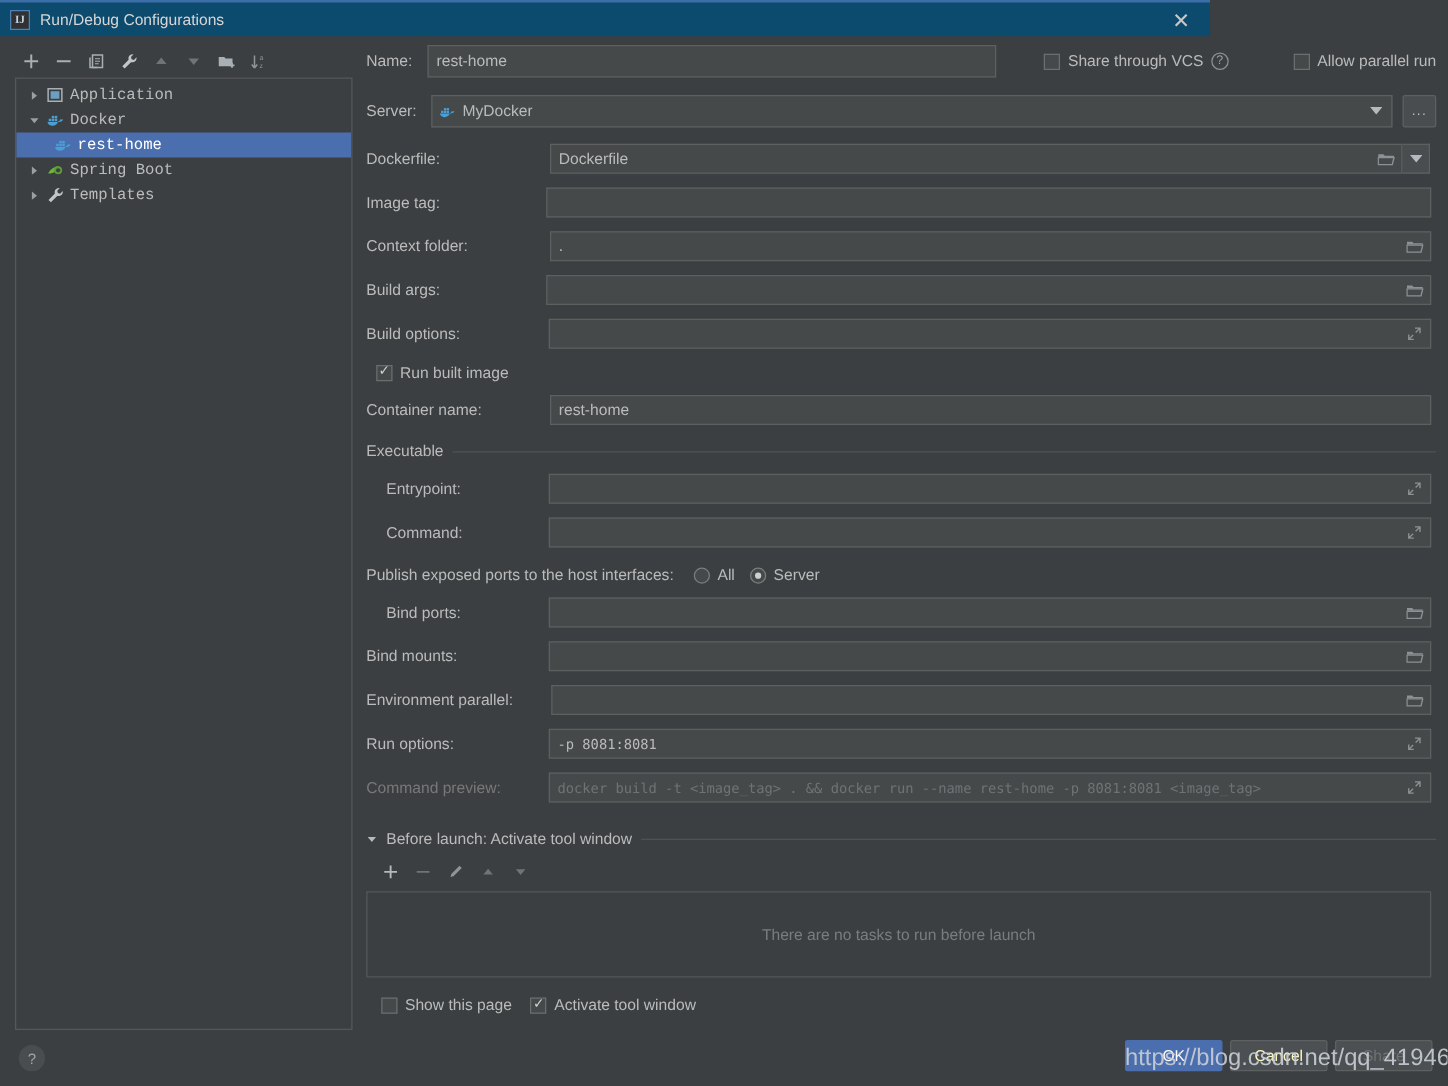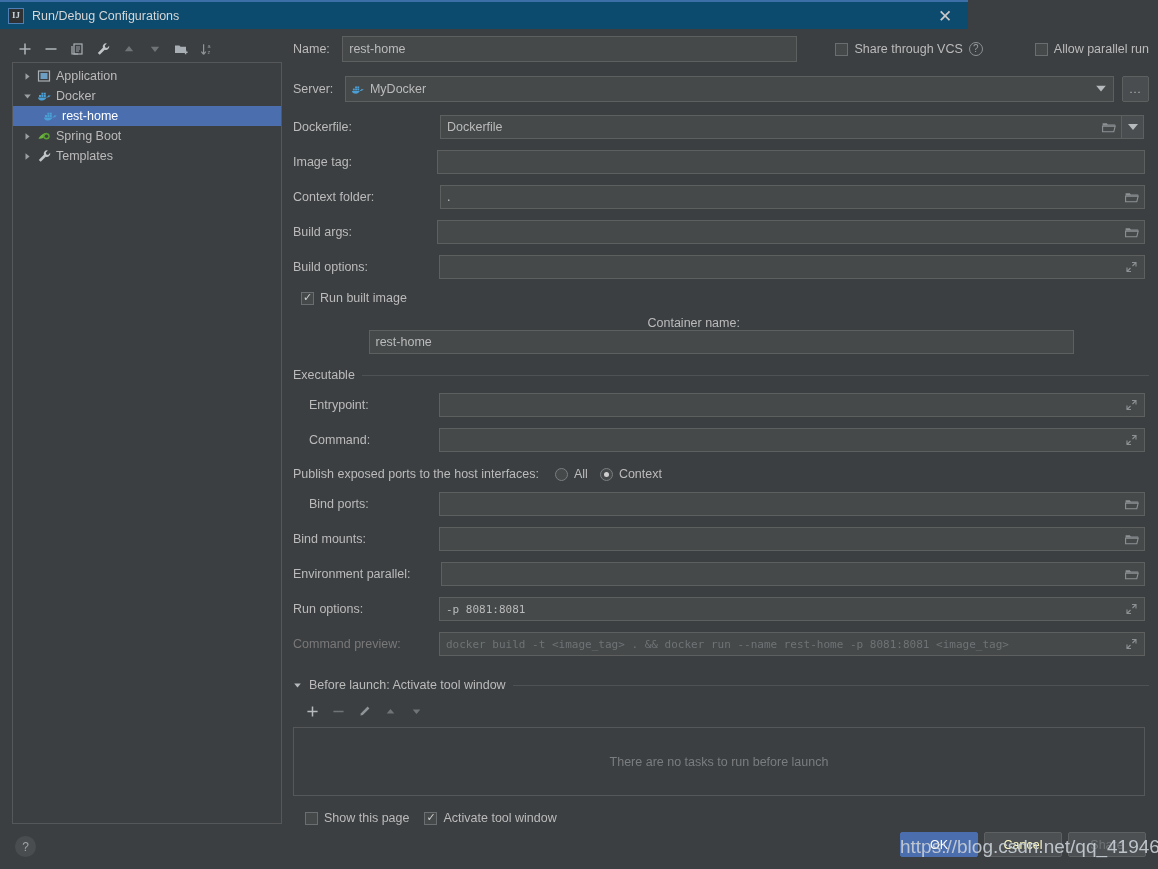--- a/index.html
+++ b/index.html
@@ -49,21 +49,21 @@
     overflow: hidden;
   }
   .tree-row {
     height: 20px; display: flex; align-items: center; padding-left: 6px;
     color: #bbbbbb; font-size: 12.5px; white-space: nowrap;
   }
   .tree-row.selected { background: #4b6eaf; color: #ffffff; }
   .tw { width: 16px; height: 16px; display: flex; align-items: center; justify-content: center; flex: 0 0 16px; }
   .tw svg { display: block; }
   .ticon { width: 18px; display: flex; align-items: center; justify-content: center; flex: 0 0 18px; }
-  .tree-row .label { margin-left: 3px; }
+  .tree-row .label { margin-left: 3px; font-family: Liberation Mono, monospace; }
   .indent { padding-left: 28px; }
 
   
   .form { position: absolute; left: 293px; top: 36px; width: 856px; }
   .row { display: flex; align-items: center; position: relative; }
   .lbl { color: #bbbbbb; font-size: 12.5px; white-space: nowrap; }
   .lbl.disabled { color: #787878; }
 
   .field {
     background: #45494a; border: 1px solid #5e6060; height: 24px;
@@ -384,21 +384,21 @@
       </div>
     </div>
 
     <div class="row" style="margin-top:12px;">
       <div class="cb-wrap" style="margin-left:8px;">
         <span class="cb checked"></span>
         <span class="lbl">Run built image</span>
       </div>
     </div>
 
-    <div class="row" style="margin-top:11px;flex-direction:column;">
+    <div class="row" style="margin-top:11px;">
       <div class="lbl" style="width:147px;">Container name:</div>
       <div class="field" style="width:705px;">
         <span class="txt">rest-home</span>
       </div>
     </div>
 
     <div class="group-head" style="margin-top:14px;">
       <span class="lbl">Executable</span>
       <span class="line"></span>
     </div>
@@ -428,21 +428,21 @@
     </div>
 
     <div class="row" style="margin-top:15px;">
       <span class="lbl">Publish exposed ports to the host interfaces:</span>
       <span class="cb-wrap" style="margin-left:16px;">
         <span class="radio"></span>
         <span class="lbl">All</span>
       </span>
       <span class="cb-wrap" style="margin-left:12px;">
         <span class="radio on"></span>
-        <span class="lbl">Context</span>
+        <span class="lbl">Server</span>
       </span>
     </div>
 
     <div class="row" style="margin-top:11px;">
       <div class="lbl" style="width:146px;padding-left:16px;">Bind ports:</div>
       <div class="field" style="width:706px;">
         <span class="txt"></span>
         <span class="field-icon">
           <svg width="14" height="12" viewBox="0 0 14 12">
             <path d="M.6 1.8h4.2l1 1.2h7.4v1.1H.6z" fill="#8d9194"></path>

